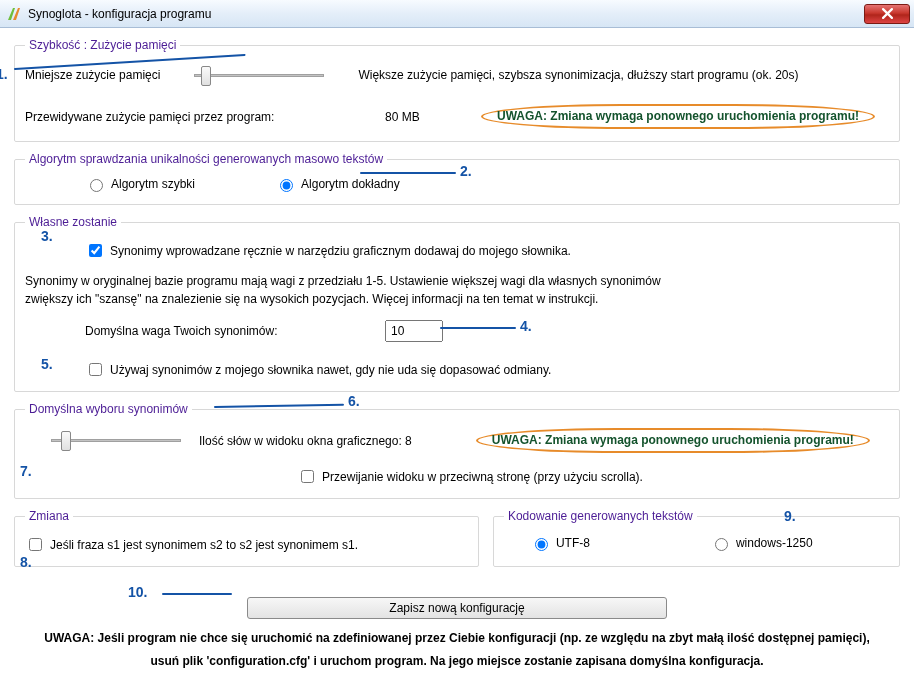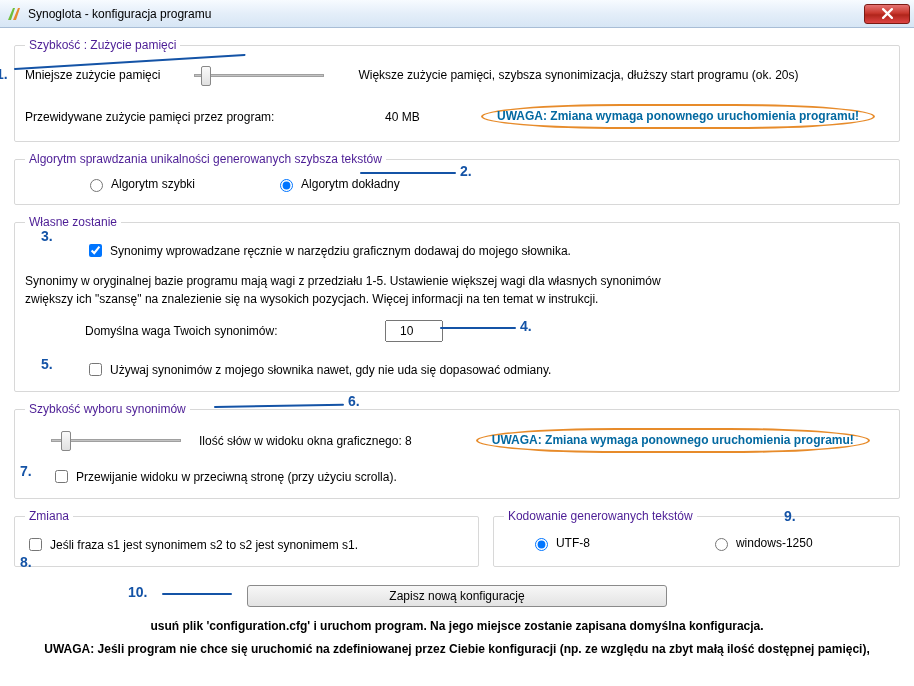--- a/index.html
+++ b/index.html
@@ -95,21 +95,21 @@
     border-radius: 2px;
   }
   .warning-ellipse {
     display: inline-flex;
     align-items: center;
     justify-content: center;
     border: 2px solid #e78b2a;
     border-radius: 50% / 70%;
     padding: 3px 14px 4px 14px;
     font-weight: bold;
-    color: #0369a1;
+    color: #14532d;
     white-space: nowrap;
   }
   .annotation {
     position: absolute;
     color: #1453a6;
     font-weight: bold;
     font-size: 14px;
     text-shadow: 0 0 1px rgba(255,255,255,.6);
     pointer-events: none;
   }
@@ -122,21 +122,21 @@
     transform-origin: left center;
   }
   label.radio, label.check {
     display: inline-flex;
     align-items: center;
     gap: 5px;
   }
   input[type=number].spinner {
     width: 58px;
     font-size: 12px;
-    padding: 2px 13px;
+    padding: 2px 4px;
   }
   .save-btn {
     width: 420px;
     padding: 3px 0;
     background: linear-gradient(#f7f7f7,#e3e3e3);
     border: 1px solid #8a8a8a;
     border-radius: 3px;
     font-size: 12px;
   }
   .bottom-note {
@@ -176,27 +176,27 @@
 
   <fieldset class="group">
     <legend>Szybkość : Zużycie pamięci</legend>
     <div class="row" style="gap:32px;">
       <span>Mniejsze zużycie pamięci</span>
       <input type="range" class="slider" min="0" max="100" value="5" style="width: 130px;">
       <span>Większe zużycie pamięci, szybsza synonimizacja, dłuższy start programu (ok. 20s)</span>
     </div>
     <div class="row" style="margin-top:18px; gap:0;">
       <span style="width:360px">Przewidywane zużycie pamięci przez program:</span>
-      <span style="width:96px">40 MB</span>
+      <span style="width:96px">80 MB</span>
       <span class="warning-ellipse">UWAGA: Zmiana wymaga ponownego uruchomienia programu!</span>
     </div>
   </fieldset>
 
   <fieldset class="group">
-    <legend>Algorytm sprawdzania unikalności generowanych szybsza tekstów</legend>
+    <legend>Algorytm sprawdzania unikalności generowanych masowo tekstów</legend>
     <div class="row indent2" style="gap:80px; margin-top:4px;">
       <label class="radio">
         <input type="radio" name="algo" style="">
         <span>Algorytm szybki</span>
       </label>
       <label class="radio">
         <input type="radio" name="algo" checked="" style="">
         <span>Algorytm dokładny</span>
       </label>
     </div>
@@ -220,28 +220,28 @@
     </div>
     <div class="row indent2" style="margin-top:18px;">
       <label class="check">
         <input type="checkbox" style="">
         <span>Używaj synonimów z mojego słownika nawet, gdy nie uda się dopasować odmiany.</span>
       </label>
     </div>
   </fieldset>
 
   <fieldset class="group">
-    <legend>Szybkość wyboru synonimów</legend>
+    <legend>Domyślna wyboru synonimów</legend>
     <div class="row" style="gap:16px; margin-top:6px;">
       <input type="range" class="slider" min="0" max="100" value="8" style="width: 130px; margin-left: 26px;">
       <span>Ilość słów w widoku okna graficznego: 8</span>
       <span style="flex:0 0 32px;"></span>
       <span class="warning-ellipse">UWAGA: Zmiana wymaga ponownego uruchomienia programu!</span>
     </div>
-    <div class="row indent" style="margin-top:14px;">
+    <div class="row indent" style="margin-top:14px;justify-content:center;">
       <label class="check">
         <input type="checkbox" style="">
         <span>Przewijanie widoku w przeciwną stronę (przy użyciu scrolla).</span>
       </label>
     </div>
   </fieldset>
 
   <div class="twocol">
     <fieldset class="group" style="flex:1.15;">
       <legend>Zmiana</legend>
@@ -260,27 +260,27 @@
           <span>UTF-8</span>
         </label>
         <label class="radio">
           <input type="radio" name="enc" style="">
           <span>windows-1250</span>
         </label>
       </div>
     </fieldset>
   </div>
 
-  <div style="text-align:center; margin-top:8px;">
+  <div style="text-align:center; margin-top:20px;">
     <button class="save-btn">Zapisz nową konfigurację</button>
   </div>
 
   <div class="bottom-note">
+    <div>UWAGA: Jeśli program nie chce się uruchomić na zdefiniowanej przez Ciebie konfiguracji (np. ze względu na zbyt małą ilość dostępnej pamięci),</div>
     <div>usuń plik 'configuration.cfg' i uruchom program. Na jego miejsce zostanie zapisana domyślna konfiguracja.</div>
-    <div>UWAGA: Jeśli program nie chce się uruchomić na zdefiniowanej przez Ciebie konfiguracji (np. ze względu na zbyt małą ilość dostępnej pamięci),</div>
   </div>
 
   <span class="annotation" style="left:-4px;  top:38px;">1.</span>
   <span class="annotation" style="left:460px; top:135px;">2.</span>
   <span class="annotation" style="left:41px;  top:200px;">3.</span>
   <span class="annotation" style="left:520px; top:290px;">4.</span>
   <span class="annotation" style="left:41px;  top:328px;">5.</span>
   <span class="annotation" style="left:348px; top:365px;">6.</span>
   <span class="annotation" style="left:20px;  top:435px;">7.</span>
   <span class="annotation" style="left:20px;  top:526px;">8.</span>

